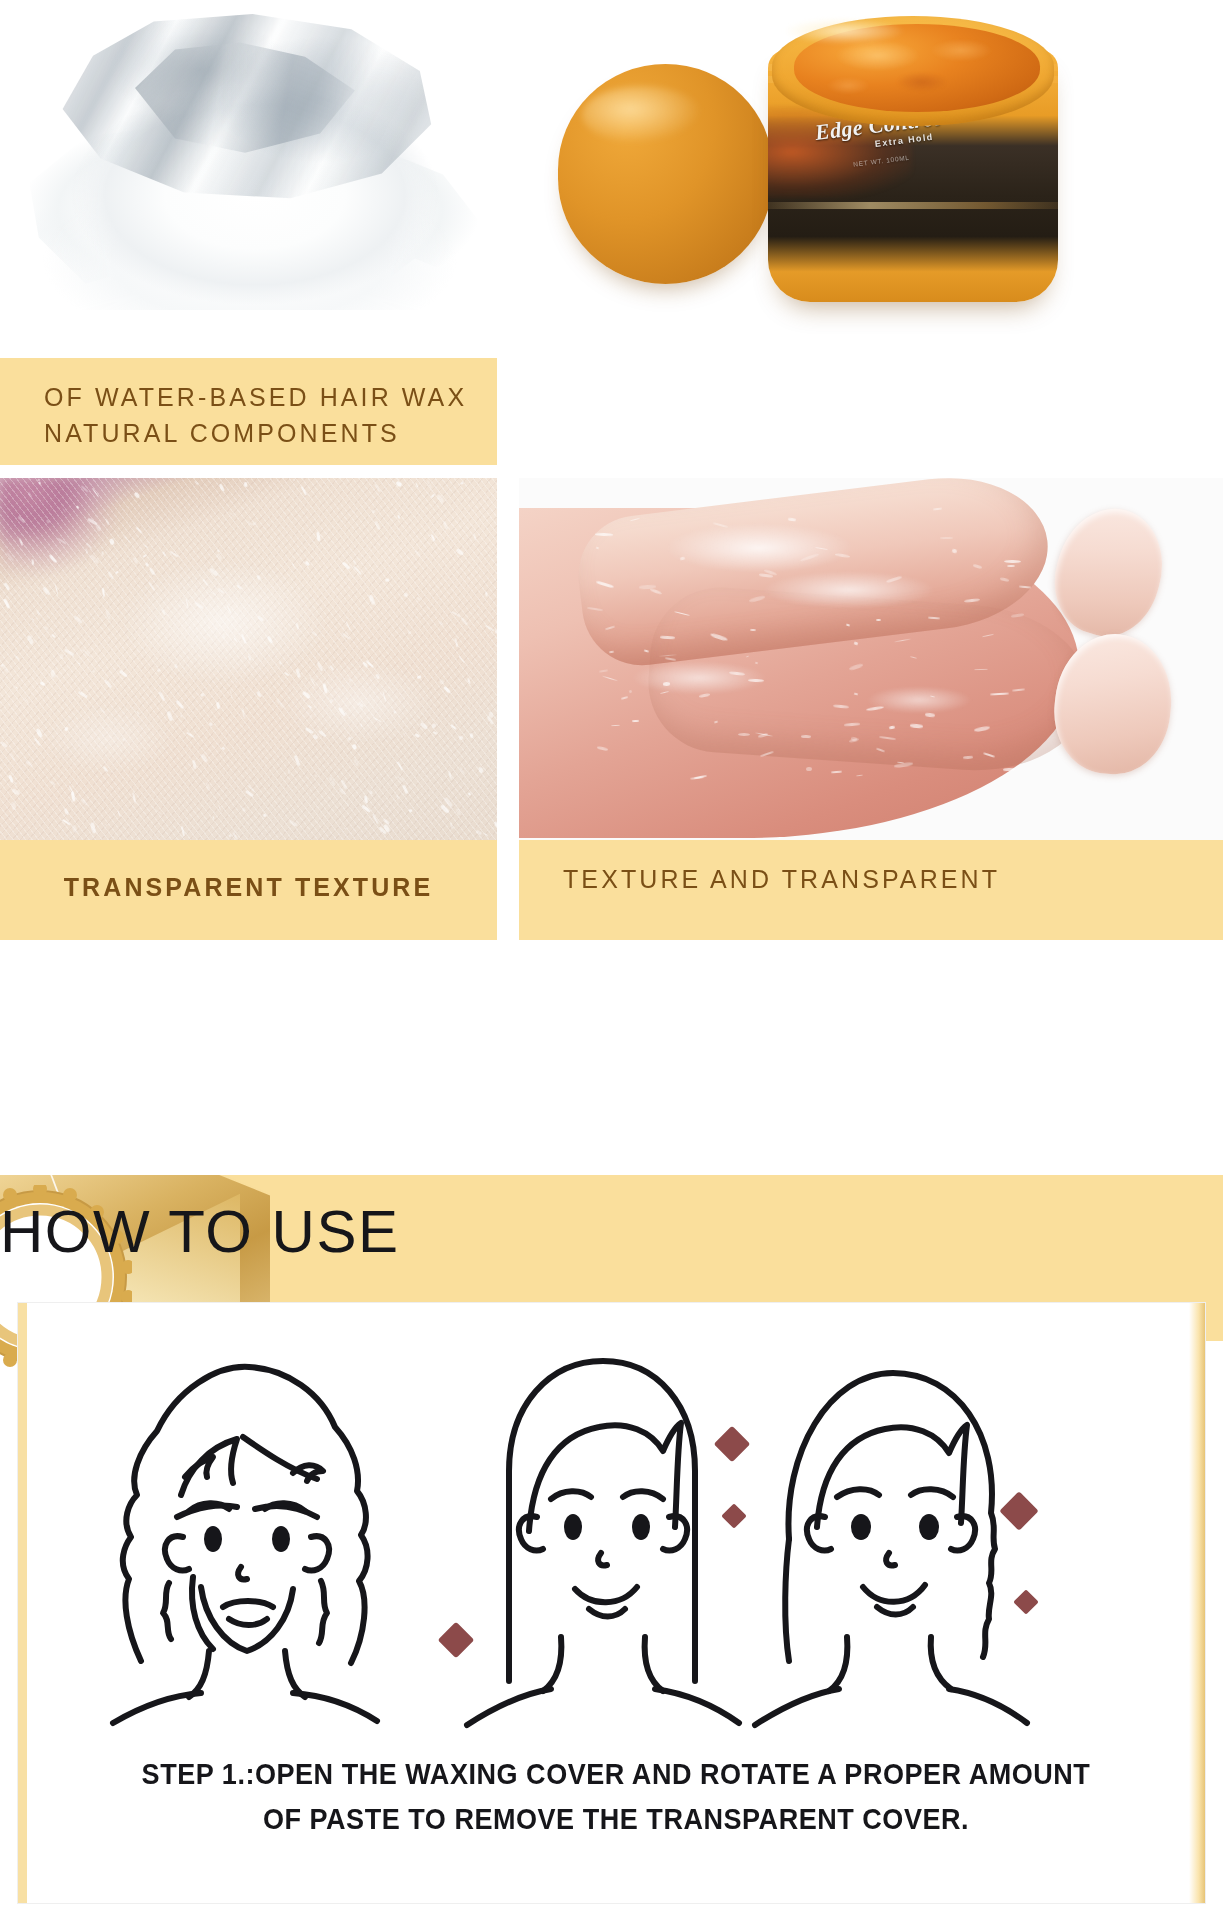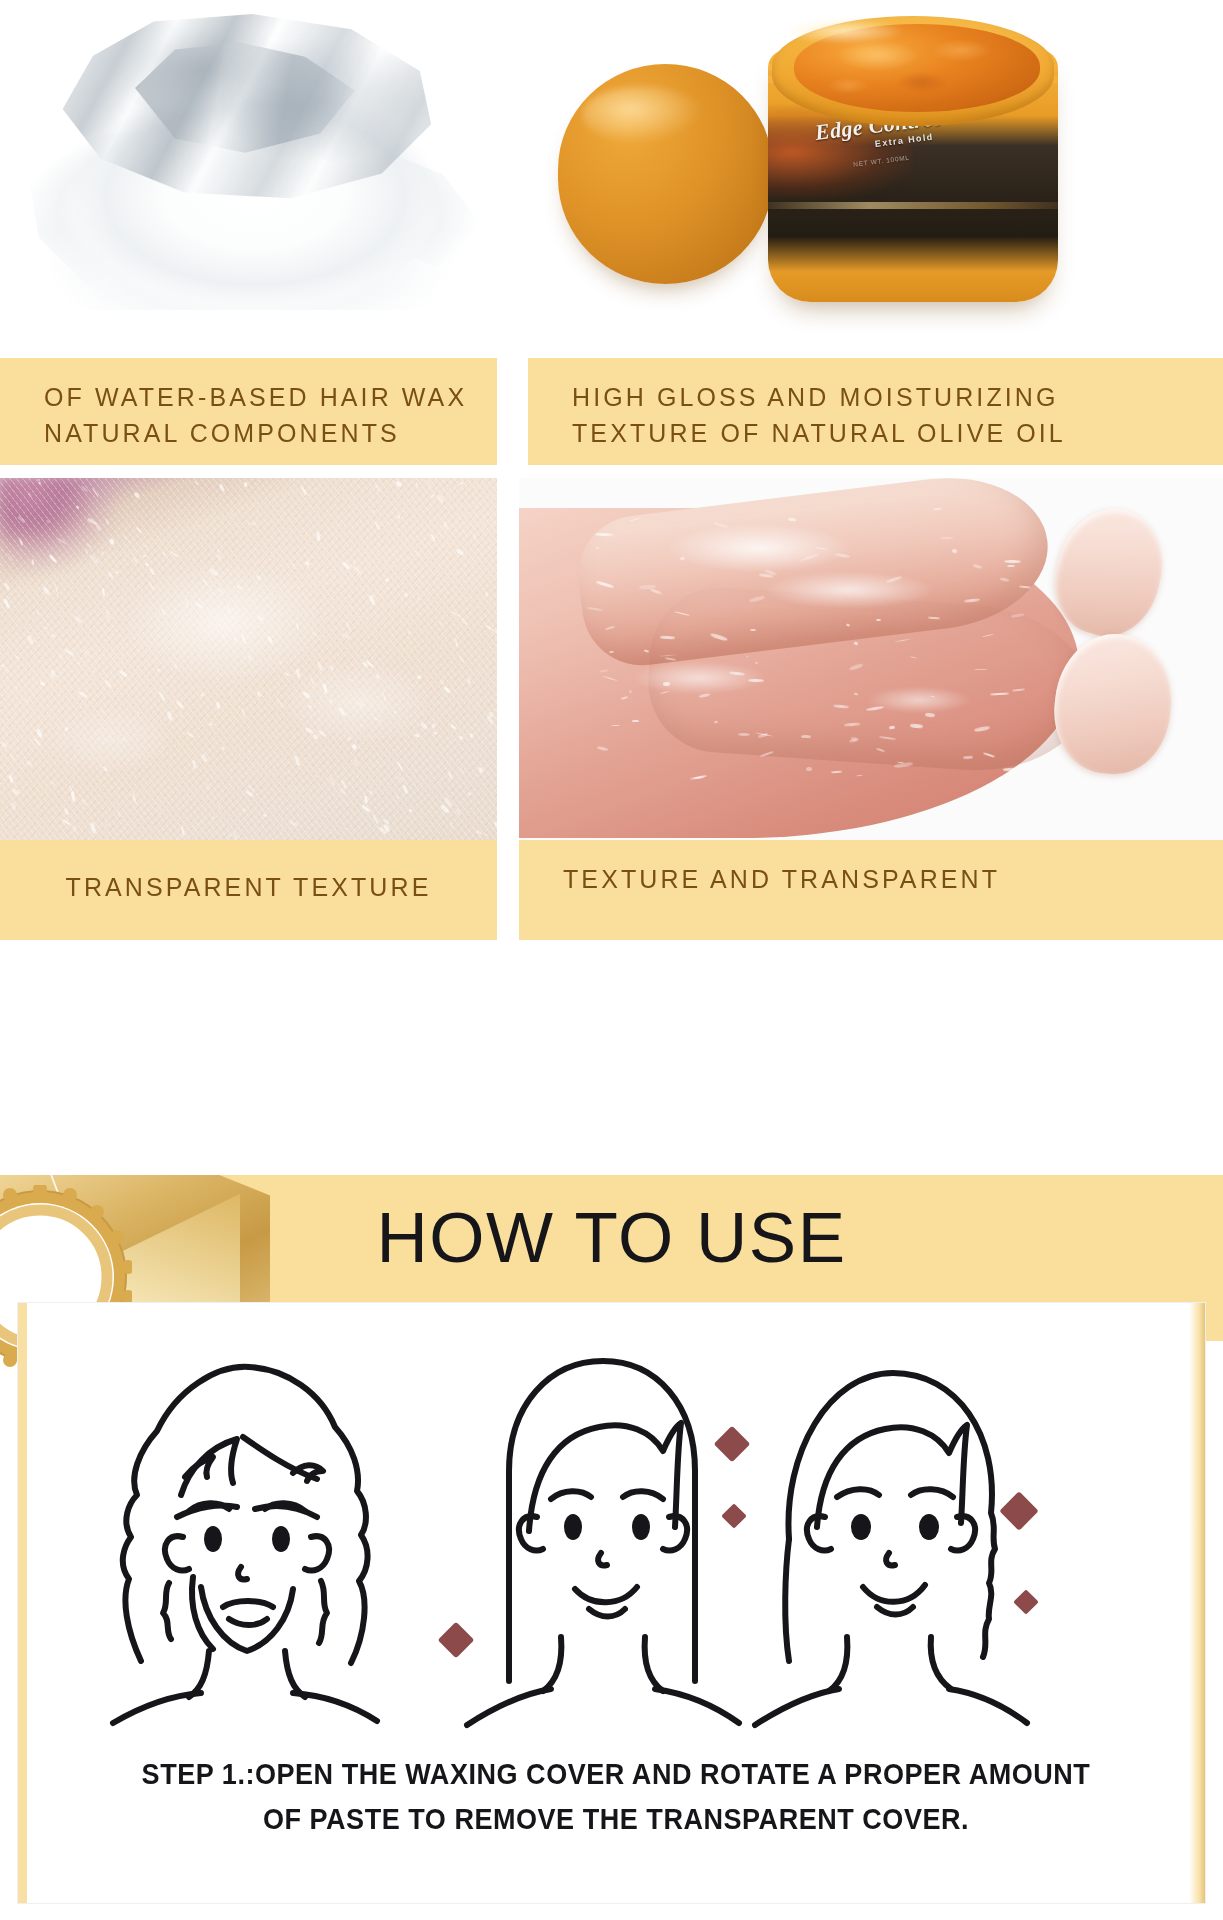--- a/index.html
+++ b/index.html
@@ -16,21 +16,21 @@
   .cell { position:absolute; }
 
   .photo { position:absolute; left:0; top:0; width:100%; overflow:hidden; }
 
   .caption {
     position:absolute; left:0; width:100%;
     background:#fadf9c; color:#7a4f16;
     font-size:25px; letter-spacing:3.1px; font-weight:400;
     line-height:1.42; padding:22px 0 24px 44px;
   }
-  .caption.centered { text-align:center; padding-left:0; }
+  .caption.centered { text-align:center; padding-left:0;font-weight:bold; }
   .caption .ln { display:block; white-space:nowrap; }
 
   
   #cell-wax      { left:0;   top:0;   width:497px; height:465px; }
   #cell-jar      { left:528px;top:0;  width:695px; height:465px; }
   #cell-skin     { left:0;   top:478px;width:497px;height:462px; }
   #cell-finger   { left:519px;top:478px;width:704px;height:462px; }
 
   #cell-wax   .photo { height:358px; }
   #cell-jar   .photo { height:358px; }
@@ -269,22 +269,22 @@
   }
   .rib2::after {
     content:""; position:absolute; left:120px; top:0; width:2px; height:140px;
     background:rgba(255,255,255,.8); transform:rotate(26deg); transform-origin:top;
   }
   .seal {
     position:absolute; left:-52px; top:10px; width:184px; height:184px;
   }
 
   .howto-title {
-    position:absolute; left:0; top:22px; width:1223px; text-align:center;
-    font-size:71px; font-weight:400; color:#16161a; letter-spacing:1.5px;
+    position:absolute; left:0; top:22px; width:1223px; text-align:left;
+    font-size:60px; font-weight:400; color:#16161a; letter-spacing:1.5px;
     font-family:"Liberation Sans", sans-serif;
   }
 
   .panel {
     position:absolute; left:18px; top:128px; width:1187px; height:600px;
     background:#ffffff;
     border-left:9px solid #f8e0a4;
     box-shadow:0 0 0 1px #efefef;
   }
   .panel-edge-r2 {
@@ -356,24 +356,20 @@
             <div class="brand">Edge Control</div>
             <div class="sub">Extra Hold</div>
             <div class="net">NET WT. 100ML</div>
           </div>
         </div>
         <div class="jar-mouth">
           <div class="jar-gel"></div>
           <div class="jar-rimlight"></div>
         </div>
       </div>
-    </div>
-    <div class="caption">
-      <span class="ln">HIGH GLOSS AND MOISTURIZING</span>
-      <span class="ln">TEXTURE OF NATURAL OLIVE OIL</span>
     </div>
   </div>
 
   <div class="cell" id="cell-skin">
     <div class="photo">
       <div class="skin-bg"></div>
       <div class="skin-grain"></div>
       <div class="skin-sheen"></div>
       <div class="skin-flakes" id="skin-flakes">
           <span class="flake" style="left:143.8px;top:76.2px;width:2.0px;height:3.8px;opacity:0.69;transform:rotate(57deg)"></span>

